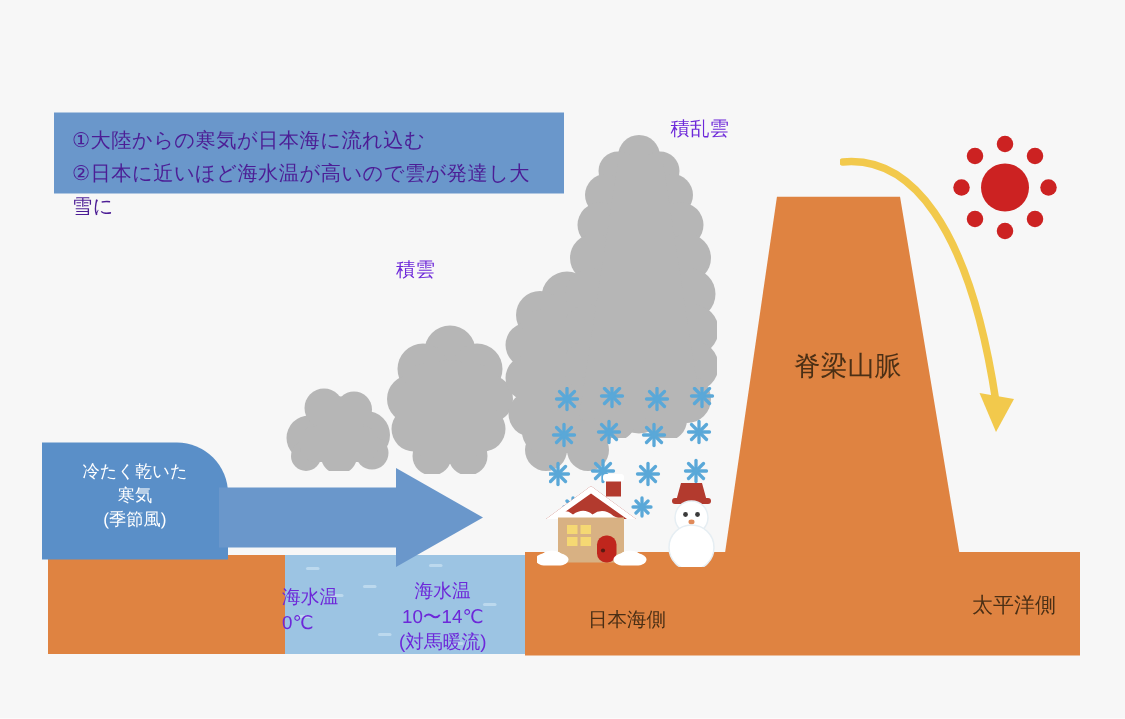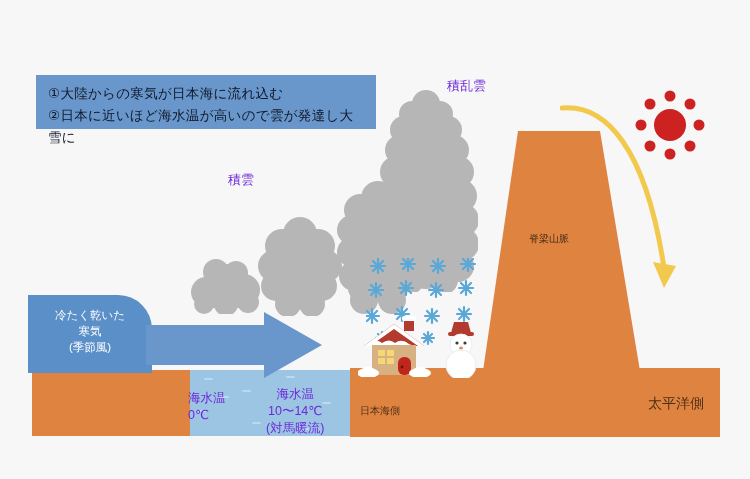--- a/index.html
+++ b/index.html
@@ -38,21 +38,21 @@
   }
   #mountain {
     left: 470px; top: 131px; width: 185px; height: 240px;
   }
   #mountain svg { display: block; }
 
   
   #info-box {
     left: 36px; top: 75px; width: 340px; height: 54px;
     background: #6a97cb;
-    color: #0f172a;
+    color: #4c1d95;
     font-size: 13.5px;
     line-height: 22px;
     padding: 8px 12px 0 12px;
     box-sizing: border-box;
     white-space: pre-line;
     letter-spacing: 0.3px;
   }
 
   
   #cold-air {
@@ -76,31 +76,31 @@
   .cloud svg { display: block; }
 
   
   .label {
     position: absolute;
     color: #6d28d9;
     font-size: 13px;
     white-space: pre-line;
   }
   .label-dark { color: #4a2f15; }
-  #lbl-sekiunzun { left: 228px; top: 171px; }
+  #lbl-sekiunzun { left: 264px; top: 171px; }
   #lbl-sekirannun { left: 447px; top: 77px; }
-  #lbl-mountain { left: 529px; top: 232px; font-size: 10px; }
+  #lbl-mountain { left: 529px; top: 232px; font-size: 18px; }
   #lbl-seatemp-left {
     left: 188px; top: 390px; font-size: 12.5px; line-height: 17px;
   }
   #lbl-seatemp-right {
     left: 266px; top: 386px; font-size: 12.5px; line-height: 17px;
     text-align: center;
   }
-  #lbl-japansea { left: 360px; top: 404px; font-size: 10px; }
+  #lbl-japansea { left: 392px; top: 404px; font-size: 13px; }
   #lbl-pacific { left: 648px; top: 395px; font-size: 14px; }
 
   
   #sun { left: 634px; top: 89px; width: 72px; height: 72px; }
 
   
   #foehn-arrow { left: 560px; top: 96px; width: 130px; height: 200px; }
 
   
   #snow-field { left: 366px; top: 258px; width: 116px; height: 90px; }

